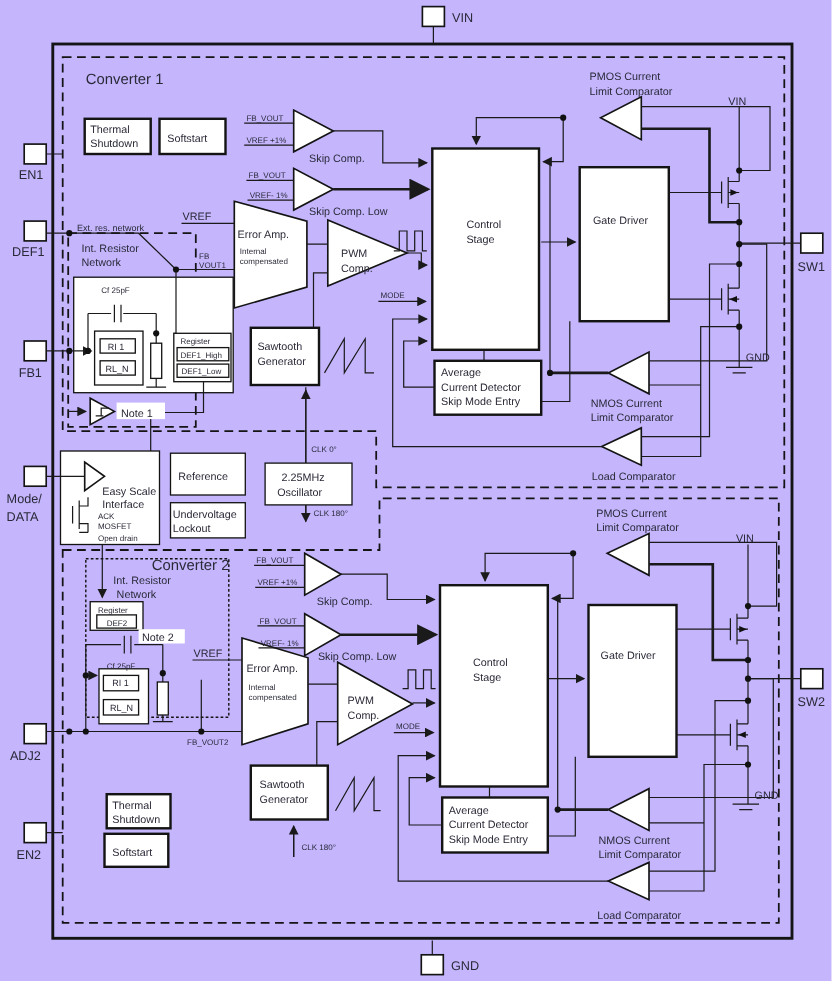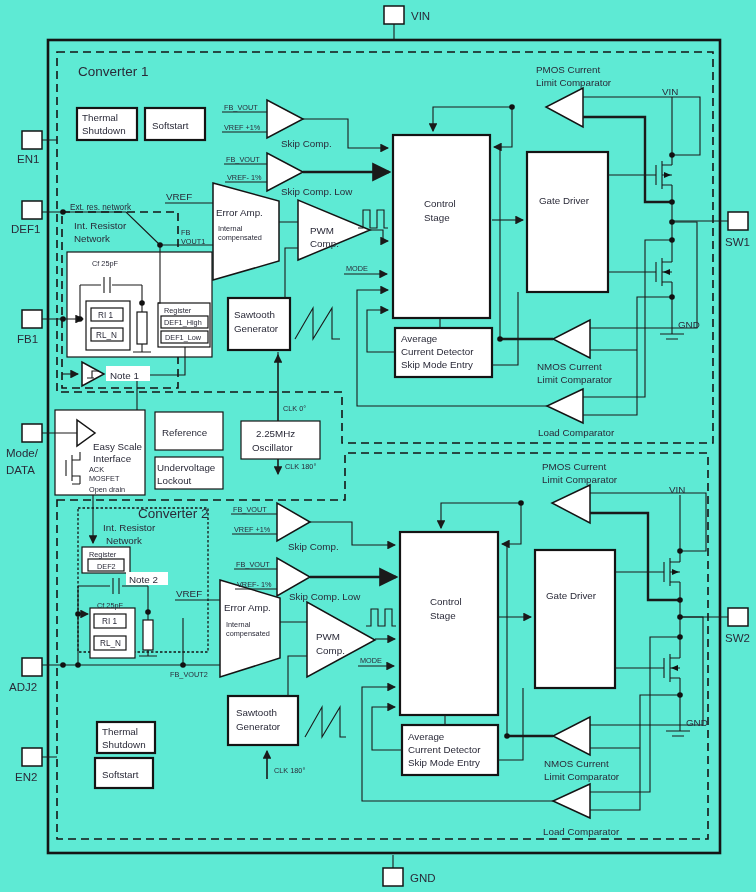--- a/index.html
+++ b/index.html
@@ -1,16 +1,16 @@
 <!DOCTYPE html>
 <html><head>
 <meta charset="utf-8">
 <style>
   html,body{margin:0;padding:0;background:#ffffff;}
-  #stage{position:relative;width:756px;height:892px;background:#5eead4;}
+  #stage{position:relative;width:756px;height:892px;background:#c4b5fd;}
   svg{display:block;}
   .w{stroke:#1a1a1a;stroke-width:1.1;fill:none;}
   .wt{stroke:#1a1a1a;stroke-width:2.4;fill:none;}
   .bx{fill:#ffffff;stroke:#141414;stroke-width:2.2;}
   .bn{fill:#ffffff;stroke:#141414;stroke-width:1.2;}
   .pin{fill:#ffffff;stroke:#141414;stroke-width:1.5;}
   .da{fill:none;stroke:#141414;stroke-width:1.6;stroke-dasharray:8 5;}
   .dd{fill:none;stroke:#141414;stroke-width:1.3;stroke-dasharray:2.5 2;}
   .tr{fill:#ffffff;stroke:#141414;stroke-width:1.5;}
   .dot{fill:#111111;stroke:none;}

